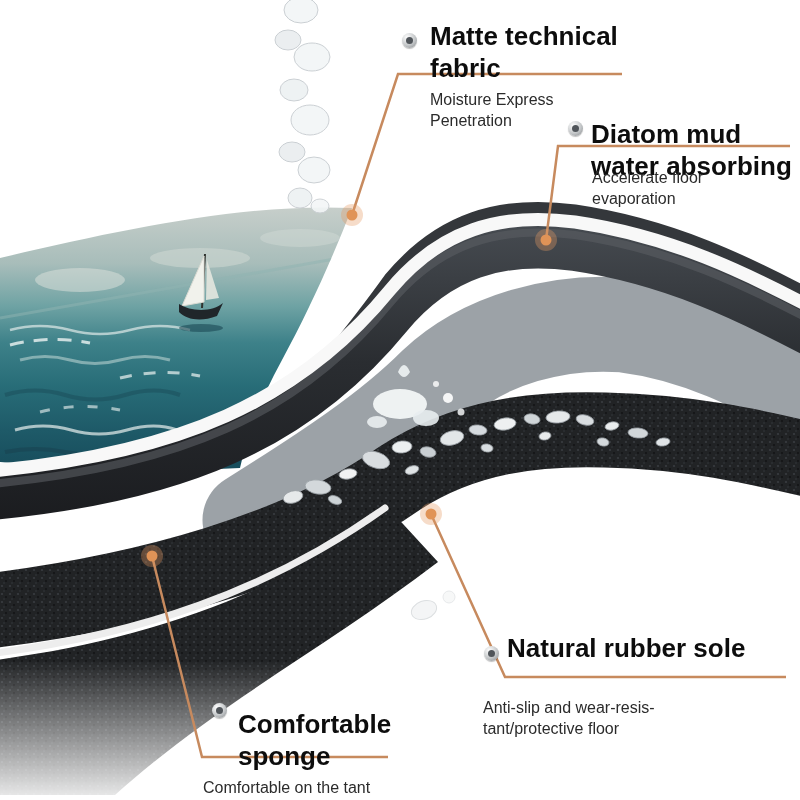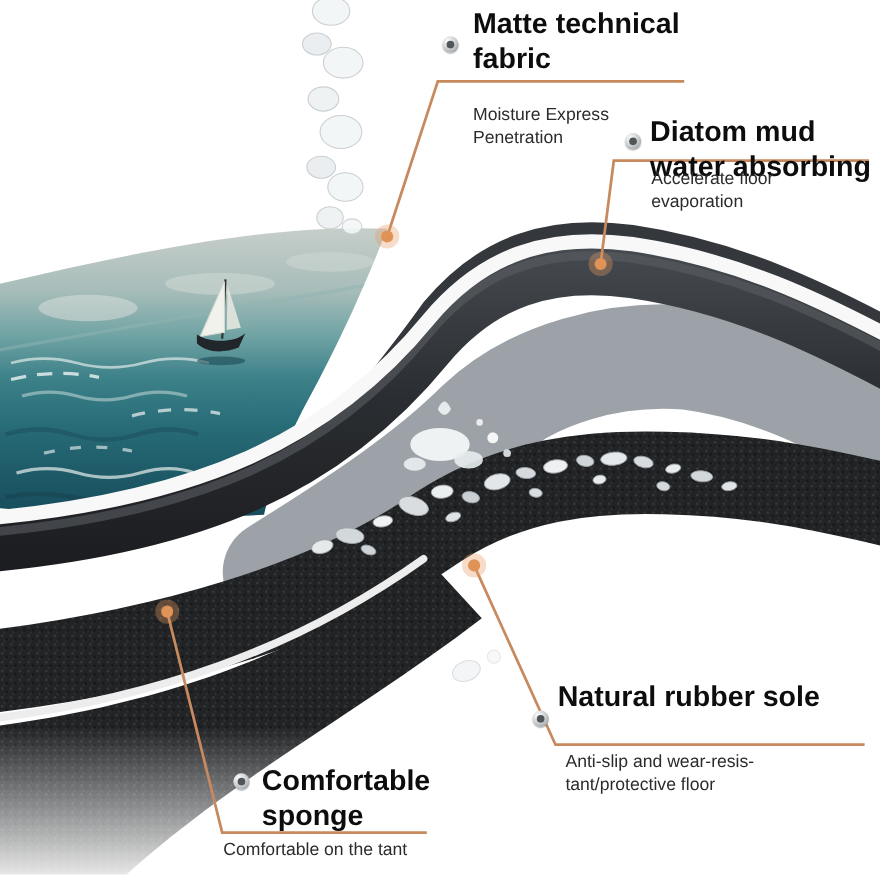--- a/index.html
+++ b/index.html
@@ -2,21 +2,21 @@
 <html><head>
 <meta charset="utf-8">
 <style>
   html,body{margin:0;padding:0;}
   body{
     width:800px;height:800px;position:relative;overflow:hidden;
     background:#ffffff;
     font-family:"Liberation Sans",sans-serif;
   }
   #scene{position:absolute;left:0;top:0;width:800px;height:800px;}
-  .callout{position:absolute;}
+  .callout{position:absolute;margin-top:15px;}
   .title{
     font-weight:bold;font-size:26px;line-height:1.22;color:#0d0d0d;
     white-space:pre-line;letter-spacing:0;
   }
   .desc{
     font-size:16px;line-height:1.32;color:#2b2b2b;white-space:pre-line;
   }
   .bead{
     position:absolute;width:15px;height:15px;border-radius:50%;
     background:radial-gradient(circle at 35% 30%, #ffffff, #c3c6c8 55%, #84878a);
@@ -162,30 +162,30 @@
     <circle cx="431" cy="514" r="11" fill="#e69c63" opacity="0.35"></circle>
     <circle cx="431" cy="514" r="5.5" fill="#e09357"></circle>
     <circle cx="152" cy="556" r="11" fill="#e69c63" opacity="0.35"></circle>
     <circle cx="152" cy="556" r="5.5" fill="#e09357"></circle>
   </g>
 </svg>
 
 <div class="bead" style="left:402px;top:33px"></div>
 <div class="callout title" style="left:430px;top:6px">Matte technical
 fabric</div>
-<div class="callout desc" style="left:430px;top:94px">Moisture Express
+<div class="callout desc" style="left:430px;top:74px">Moisture Express
 Penetration</div>
 
 <div class="bead" style="left:568px;top:121px"></div>
 <div class="callout title" style="left:591px;top:104px">Diatom mud
 water absorbing</div>
 <div class="callout desc" style="left:592px;top:152px">Accelerate floor
 evaporation</div>
 
 <div class="bead" style="left:484px;top:646px"></div>
 <div class="callout title" style="left:507px;top:618px">Natural rubber sole</div>
-<div class="callout desc" style="left:514px;top:682px">Anti-slip and wear-resis-
+<div class="callout desc" style="left:483px;top:682px">Anti-slip and wear-resis-
 tant/protective floor</div>
 
 <div class="bead" style="left:212px;top:703px"></div>
 <div class="callout title" style="left:238px;top:694px">Comfortable
 sponge</div>
 <div class="callout desc" style="left:203px;top:762px">Comfortable on the tant</div>
 
 </body></html>

